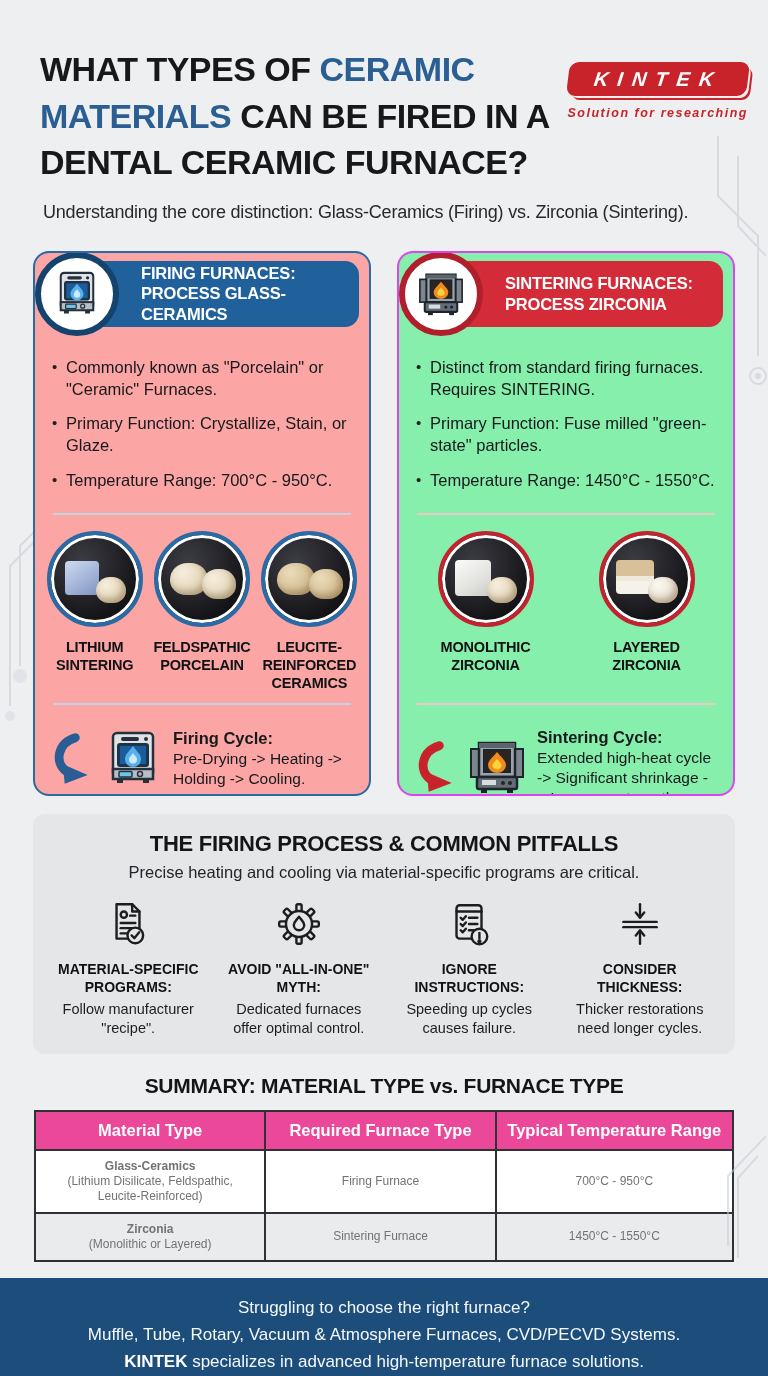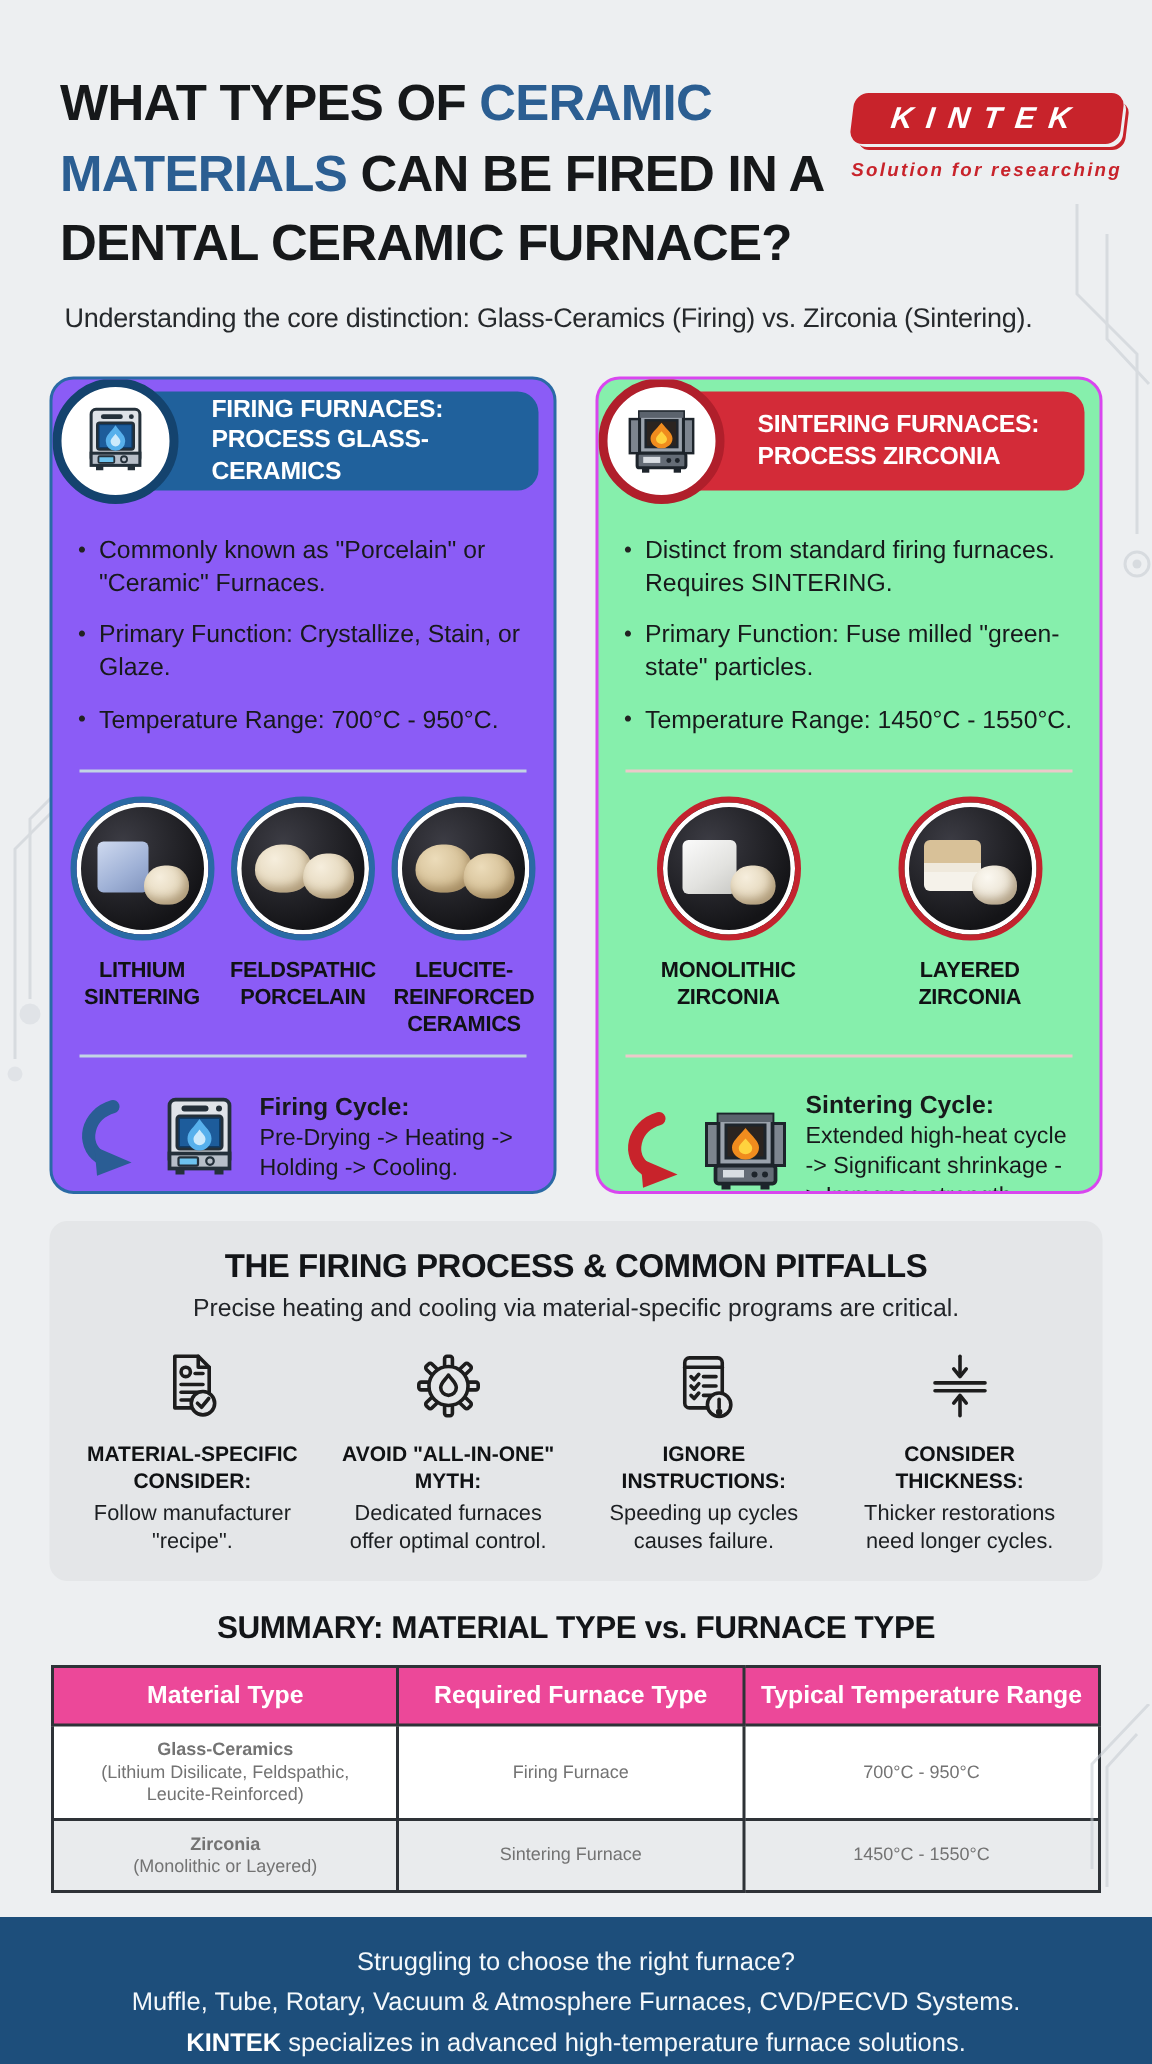--- a/index.html
+++ b/index.html
@@ -32,21 +32,21 @@
   }
   h1.title .blue { color:#2b5e92; }
   .subtitle { margin:16px 30px 0 43px; font-size:18px; letter-spacing:-0.2px; color:#26292c; }
 
   
   .panels { display:flex; gap:26px; padding:0 33px; margin-top:28px; }
   .panel {
     flex:1; height:545px; border-radius:16px; position:relative;
     padding-top:84px; overflow:hidden;
   }
-  .panel.firing   { background:#8b5cf6; border:2px solid #2a6aa5; }
+  .panel.firing   { background:#fca5a5; border:2px solid #2a6aa5; }
   .panel.sintering{ background:#86efac; border:2px solid #d946ef; }
 
   .phead { position:absolute; top:8px; left:10px; right:10px; height:66px; }
   .pbar {
     position:absolute; inset:0 0 0 14px; border-radius:14px;
     display:flex; flex-direction:column; justify-content:center;
     padding-left:82px; color:#fff; font-weight:800; font-size:16.5px;
     line-height:1.25; letter-spacing:-0.2px;
   }
   .firing   .pbar { background:#20619c; }
@@ -361,21 +361,21 @@
               <path d="M28 5v7h7"></path>
             <circle cx="20" cy="15" r="3"></circle>
               <line x1="26" y1="16" x2="31" y2="16"></line>
             <line x1="17" y1="23" x2="31" y2="23"></line>
               <line x1="17" y1="28" x2="31" y2="28"></line>
               <line x1="17" y1="33" x2="23" y2="33"></line>
             <circle cx="31" cy="35" r="7.5" fill="#e4e6e8"></circle>
               <path d="M27.5 35l2.6 2.6 4.6-5.6"></path>
           </svg>
         </div>
-        <div class="pit-head">MATERIAL-SPECIFIC CONSIDER:</div>
+        <div class="pit-head">MATERIAL-SPECIFIC PROGRAMS:</div>
         <div class="pit-text">Follow manufacturer "recipe".</div>
       </div>
 
       <div class="pit-item">
         <div class="pit-icon">
           <svg width="50" height="50" viewBox="0 0 48 48" fill="none" stroke="#1d1d1d" stroke-width="2.3" stroke-linecap="round" stroke-linejoin="round">
             <g>
               <rect x="21.5" y="5" width="5" height="7" rx="1.5"></rect>
               <rect x="21.5" y="5" width="5" height="7" rx="1.5" transform="rotate(45 24 24)"></rect>
               <rect x="21.5" y="5" width="5" height="7" rx="1.5" transform="rotate(90 24 24)"></rect>

